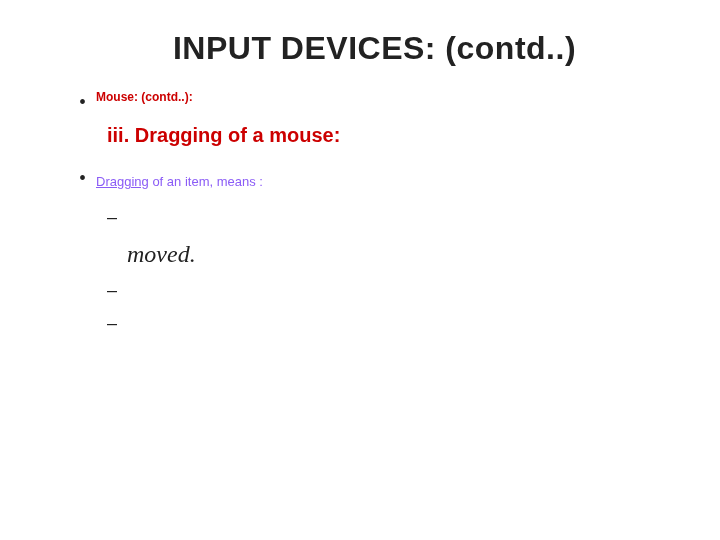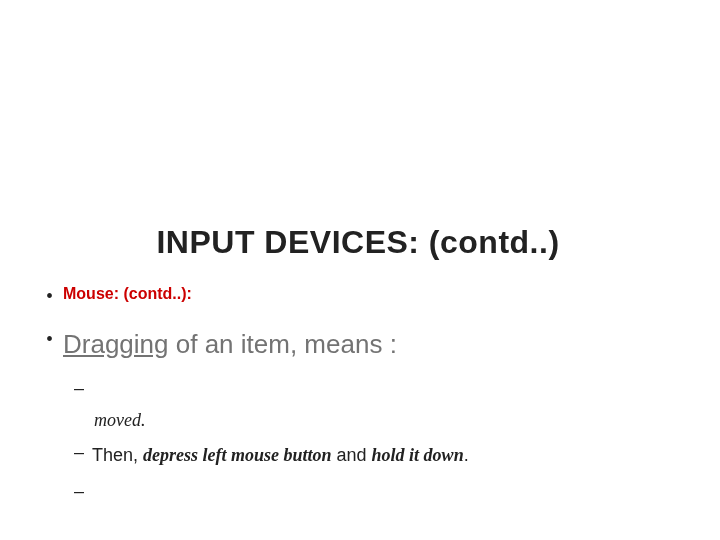--- a/index.html
+++ b/index.html
@@ -13,24 +13,23 @@
       height: 540px;
       background: #ffffff;
       font-family: 'Times New Roman', Times, serif;
       overflow: hidden;
       position: relative;
     }
 
     .slide {
       width: 720px;
       height: 540px;
-      padding: 30px 50px 30px 46px;
+      padding: 30px 50px 30px 79px;
       display: flex;
       flex-direction: column;
-      justify-content: flex-end;
     }
 
     .title {
       font-family: Arial, Helvetica, sans-serif;
       font-size: 32px;
       font-weight: bold;
       color: #222222;
       text-align: center;
       margin-bottom: 22px;
       letter-spacing: 0.5px;
@@ -50,41 +49,42 @@
 
     .bullet-dot {
       font-size: 20px;
       color: #222222;
       margin-right: 10px;
       margin-top: 2px;
       flex-shrink: 0;
     }
 
     .bullet-text {
-      font-size: 16px;
+      font-size: 12px;
       color: #cc0000;
       font-family: Arial, Helvetica, sans-serif;
       font-weight: bold;
       line-height: 1.4;
     }
 
     .bullet-subtext {
       font-size: 20px;
       color: #cc0000;
       font-family: Arial, Helvetica, sans-serif;
       font-weight: bold;
       margin-left: 28px;
       margin-bottom: 10px;
     }
 
     .bullet2-text {
-      font-size: 26px;
-      color: #737373;
+      font-size: 13px;
+      color: #8b5cf6;
       font-family: Arial, Helvetica, sans-serif;
       line-height: 1.4;
+      margin-top: 8px;
     }
 
     .bullet2-text .underline {
       text-decoration: underline;
     }
 
     .sub-bullets {
       margin-left: 28px;
       margin-top: 6px;
       display: flex;
@@ -121,62 +121,60 @@
     }
 
     .sub-bullet-text .bold-italic {
       font-style: italic;
       font-weight: bold;
       font-family: 'Times New Roman', Times, serif;
     }
 
     .sub-bullet-continuation {
       margin-left: 20px;
-      font-size: 18px;
+      font-size: 24px;
       font-family: 'Times New Roman', Times, serif;
       font-style: italic;
       color: #222222;
       margin-bottom: 8px;
       line-height: 1.5;
     }
   </style>
 </head>
 <body>
 
 <div class="slide">
   <div class="title">INPUT DEVICES: (contd..)</div>
 
   <div class="content">
 
     <div class="bullet-item">
       <span class="bullet-dot">•</span>
       <span class="bullet-text">Mouse: (contd..):</span>
     </div>
+    <div class="bullet-subtext">iii.  Dragging of a mouse:</div>
 
     <div style="margin-bottom: 8px;"></div>
 
     <div class="bullet-item">
       <span class="bullet-dot">•</span>
       <span class="bullet2-text">
         <span class="underline">Dragging</span><span> of an item, means :</span>
       </span>
     </div>
 
     <div class="sub-bullets">
 
       <div class="sub-bullet">
         <span class="sub-bullet-dash">–</span>
       </div>
       <div class="sub-bullet-continuation">moved.</div>
 
       <div class="sub-bullet">
         <span class="sub-bullet-dash">–</span>
-        <span class="sub-bullet-text">
-          <span class="normal">Then, </span><span class="bold-italic">depress left mouse button</span><span class="normal"> and </span><span class="bold-italic">hold it down</span><span class="normal">.</span>
-        </span>
       </div>
 
       <div style="margin-bottom: 4px;"></div>
 
       <div class="sub-bullet">
         <span class="sub-bullet-dash">–</span>
       </div>
 
     </div>
 

